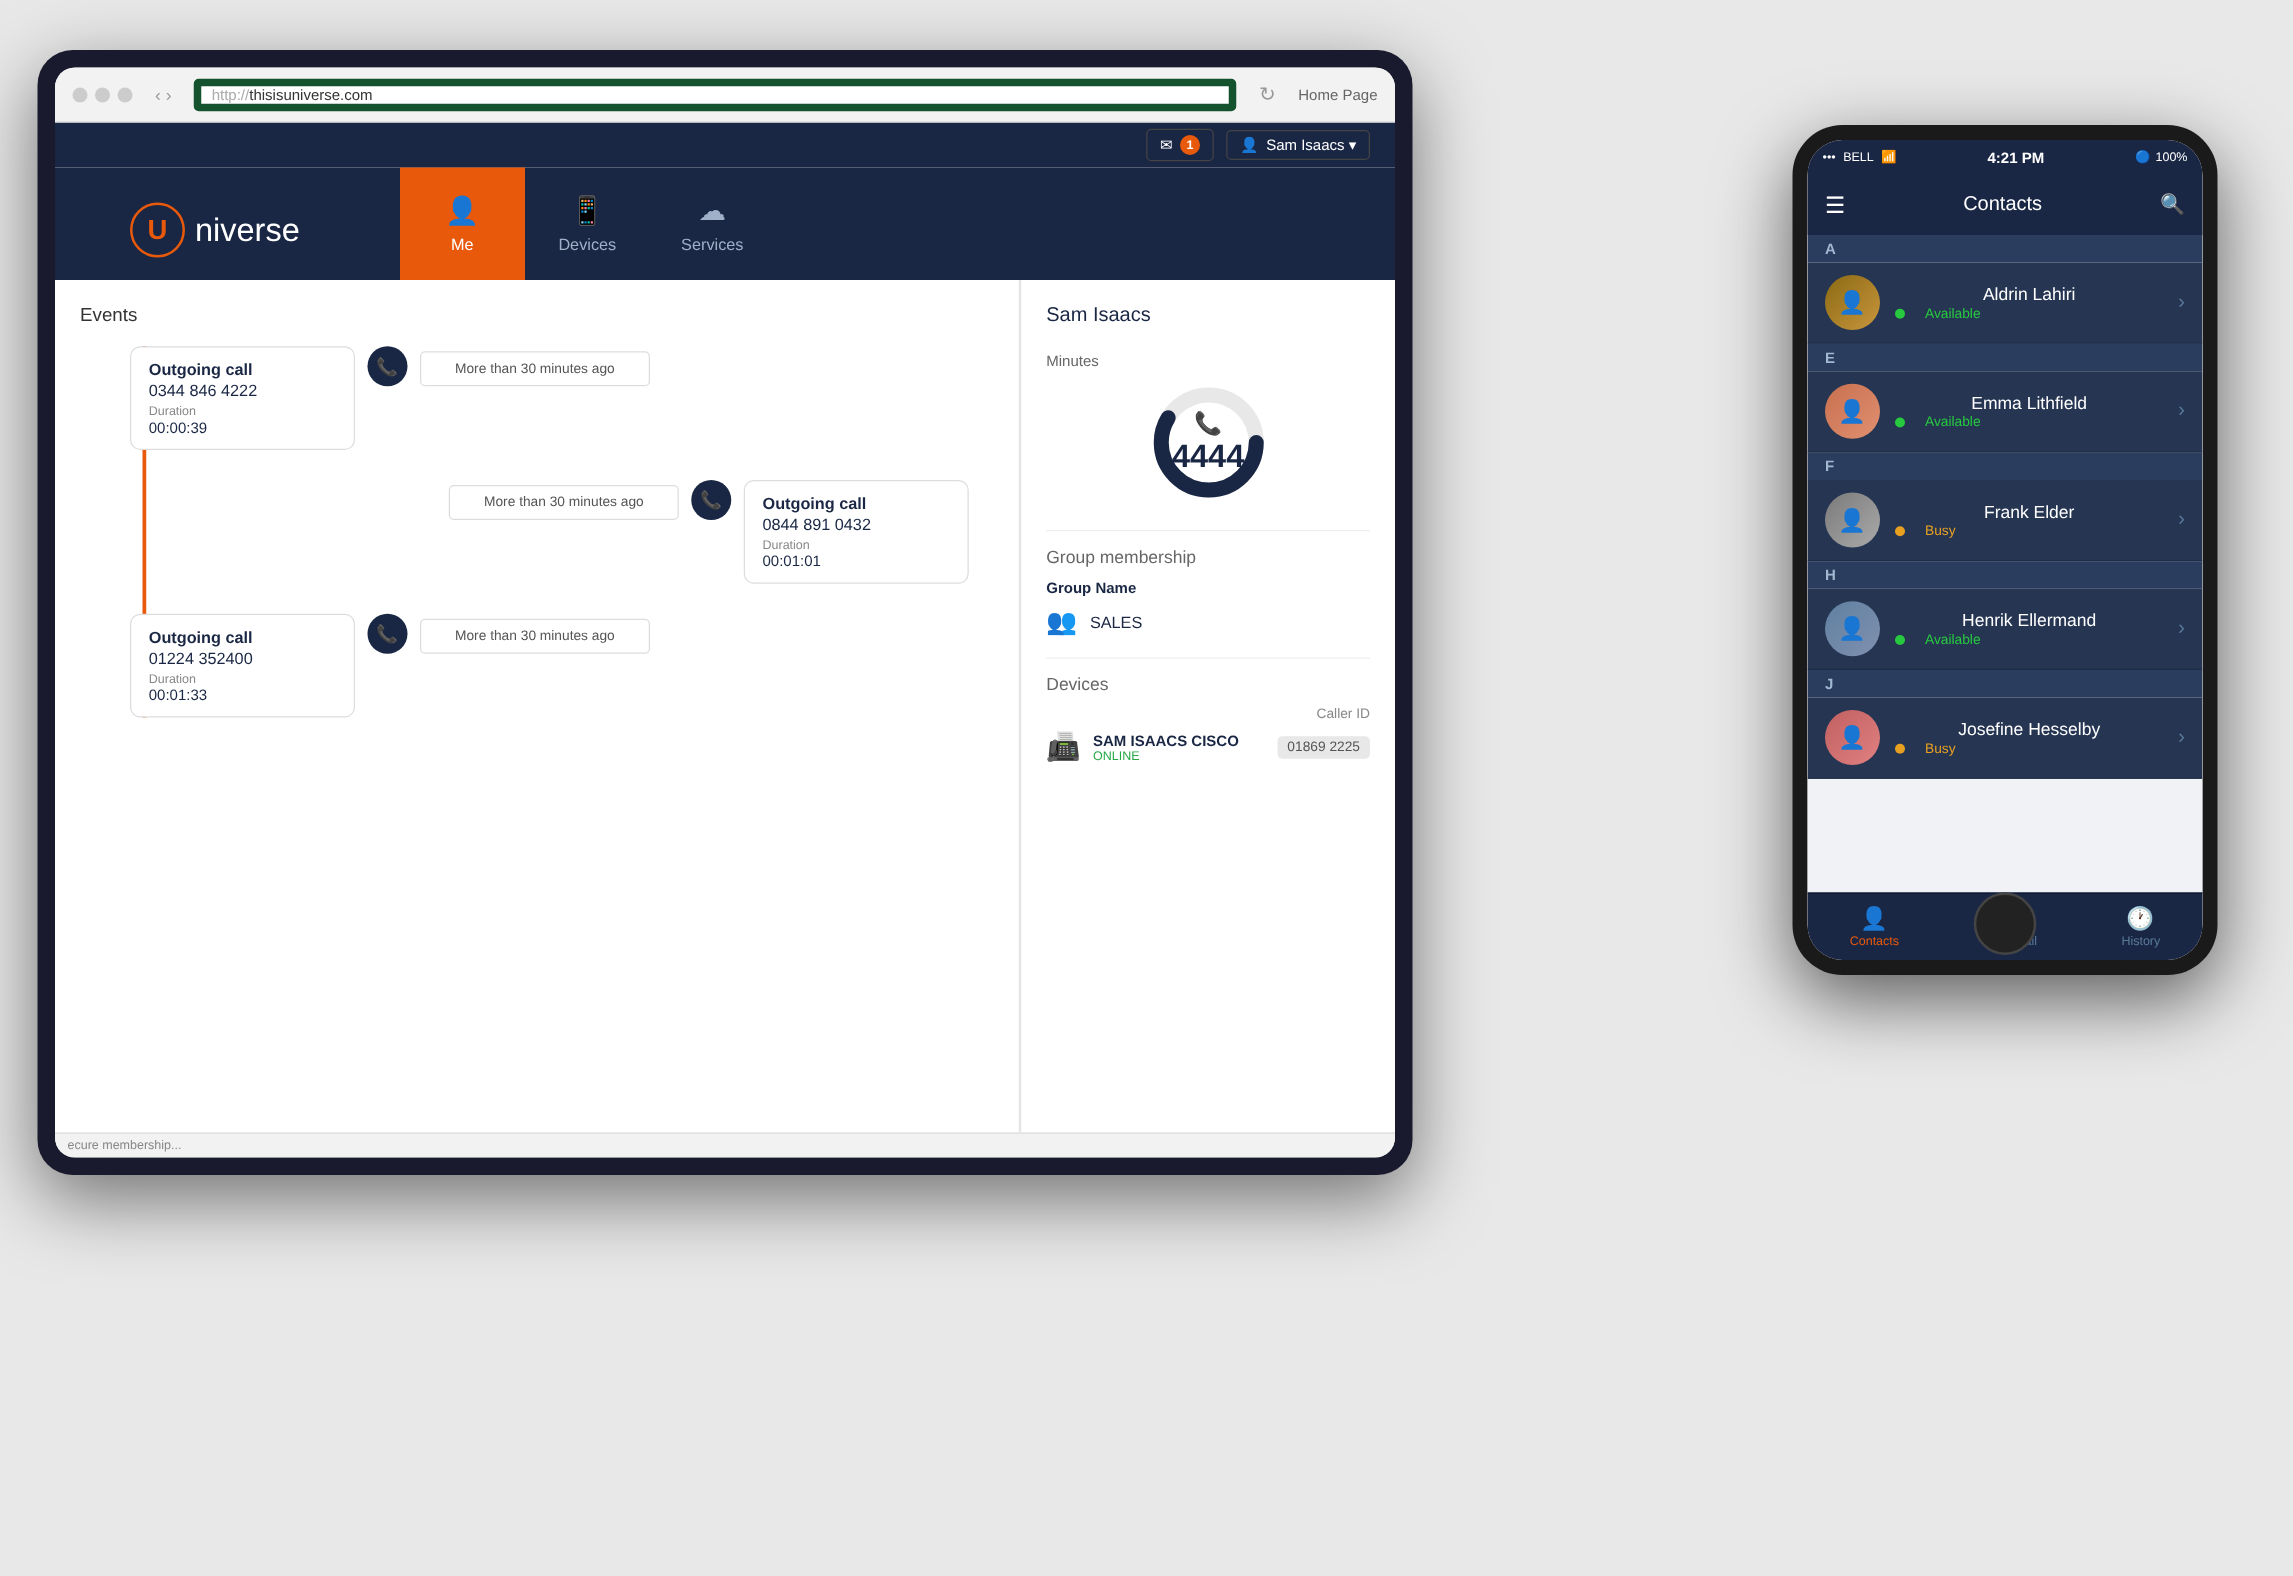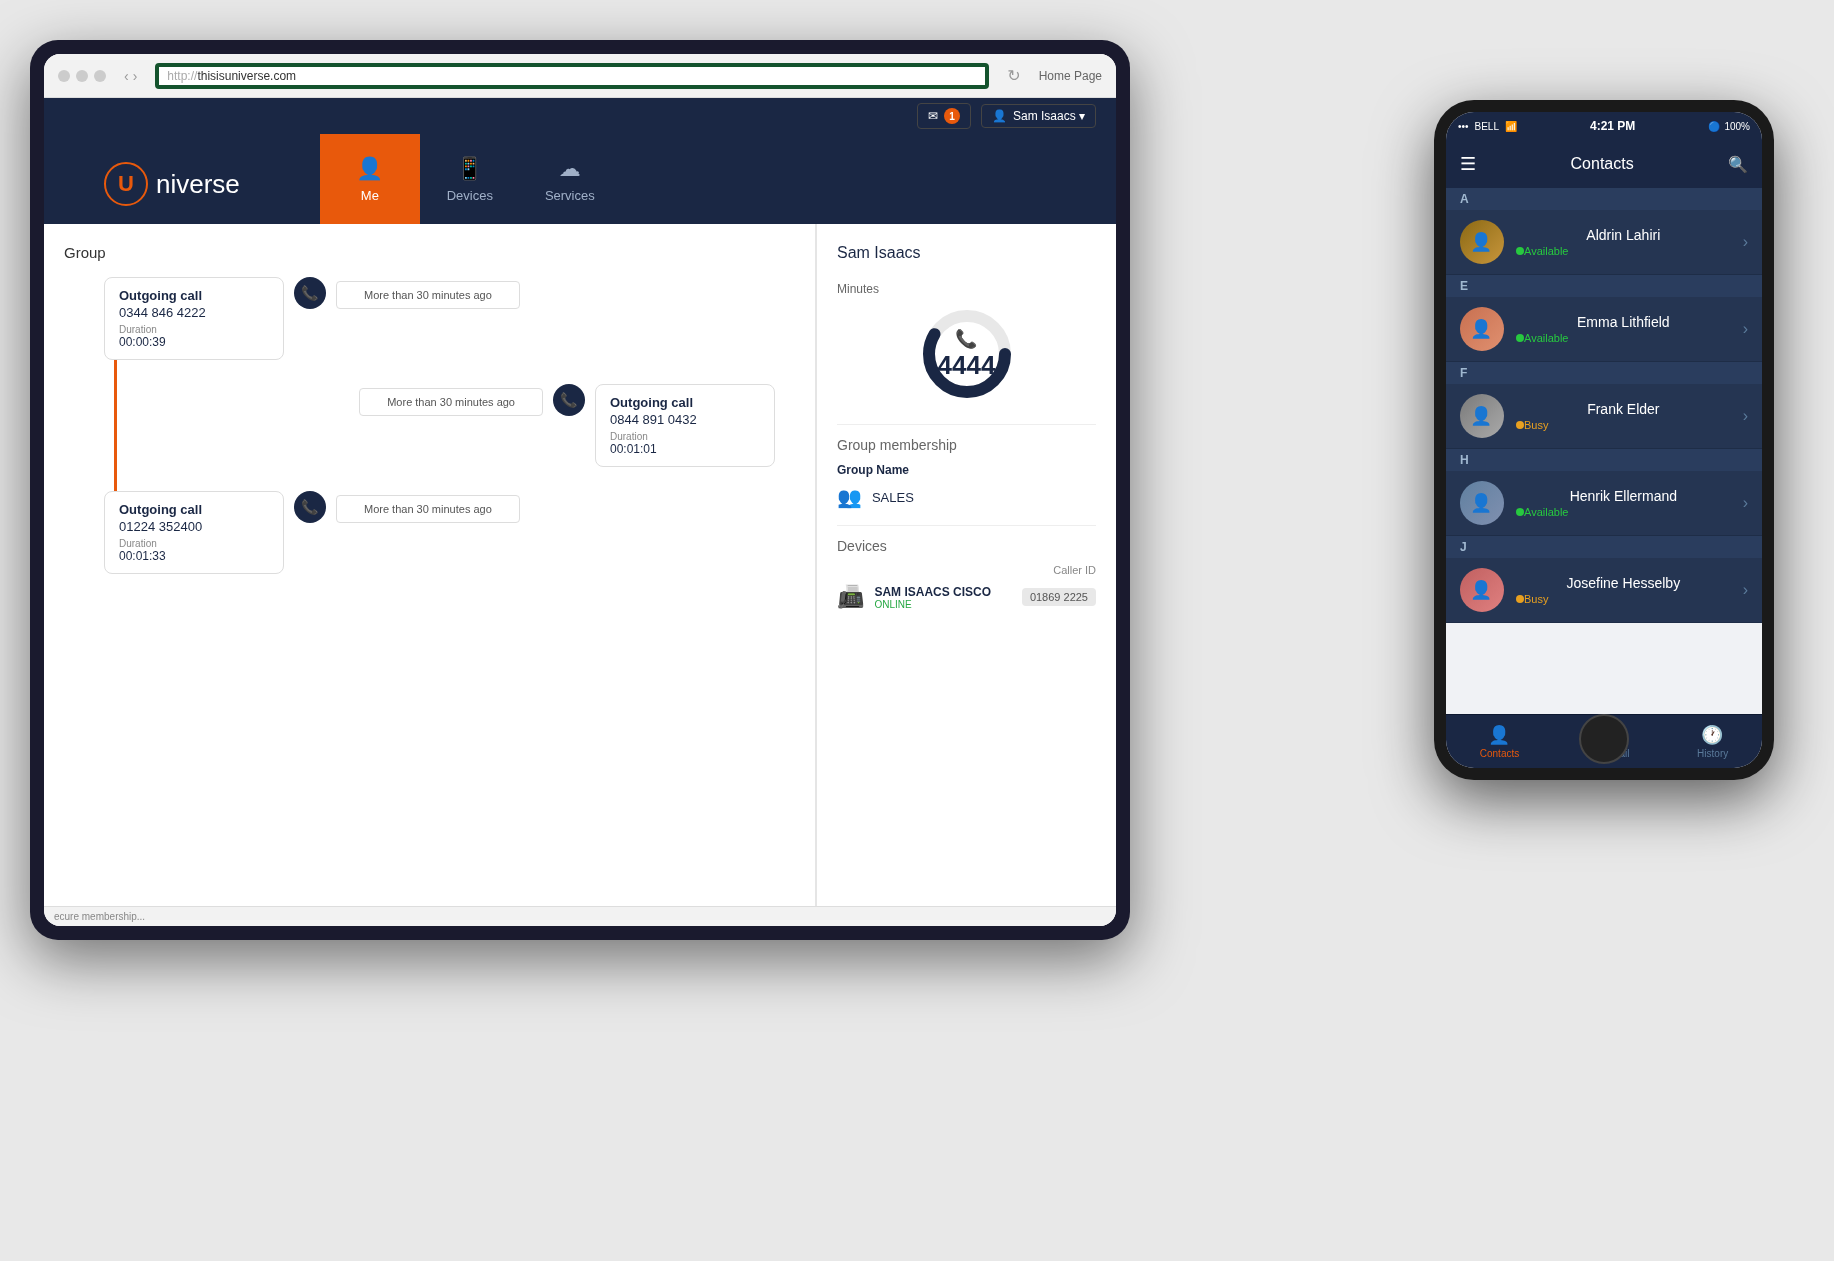--- a/index.html
+++ b/index.html
@@ -56,21 +56,21 @@
     }
     .browser-nav {
       display: flex; gap: 4px; margin-left: 8px;
     }
     .browser-nav span {
       font-size: 14px; color: #999; cursor: pointer;
     }
     .browser-address {
       flex: 1;
       background: #fff;
-      border: 4px solid #14532d;
+      border: 6px solid #14532d;
       border-radius: 4px;
       height: 26px;
       display: flex;
       align-items: center;
       padding: 0 8px;
       font-size: 12px;
       color: #666;
       margin: 8px 8px;
     }
     .browser-http { color: #aaa; }
@@ -504,21 +504,21 @@
     .contact-info { flex: 1; text-align: center; }
     .contact-name {
       font-size: 14px;
       color: #fff;
       font-weight: 500;
       margin-bottom: 2px;
     }
     .contact-status {
       display: flex;
       align-items: center;
-      gap: 0;
+      gap: 16px;
       font-size: 11px;
     }
     .status-dot {
       width: 8px; height: 8px;
       border-radius: 50%;
     }
     .status-dot.available { background: #27c93f; }
     .status-dot.busy { background: #e8a020; }
     .contact-chevron {
       color: #5a7a9a;
@@ -617,21 +617,21 @@
           <div class="nav-tab">
             <span class="nav-tab-icon">☁</span>
             <span>Services</span>
           </div>
         </div>
       </div>
 
       <div class="main-area">
 
         <div class="events-panel">
-          <div class="panel-title">Group</div>
+          <div class="panel-title">Events</div>
 
           <div class="timeline">
             <div class="timeline-line"></div>
 
             <div class="timeline-event" style="margin-left:0;">
               <div class="event-card" style="margin-left:20px;">
                 <div class="event-card-title">Outgoing call</div>
                 <div class="event-card-number">0344 846 4222</div>
                 <div class="event-card-label">Duration</div>
                 <div class="event-card-duration">00:00:39</div>

